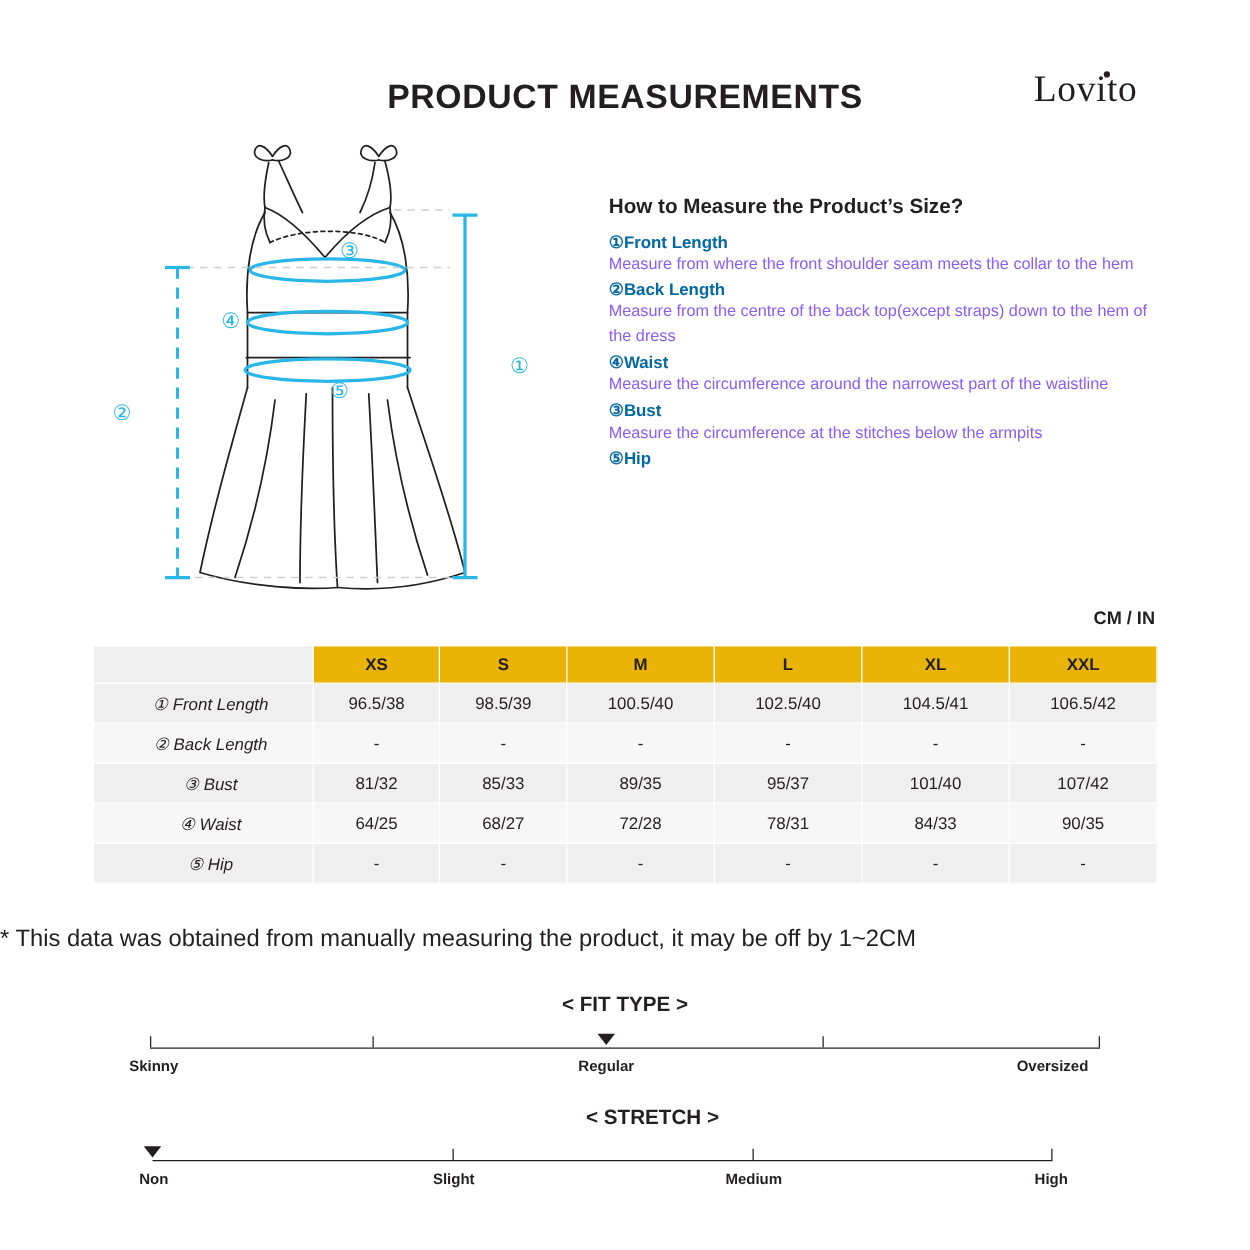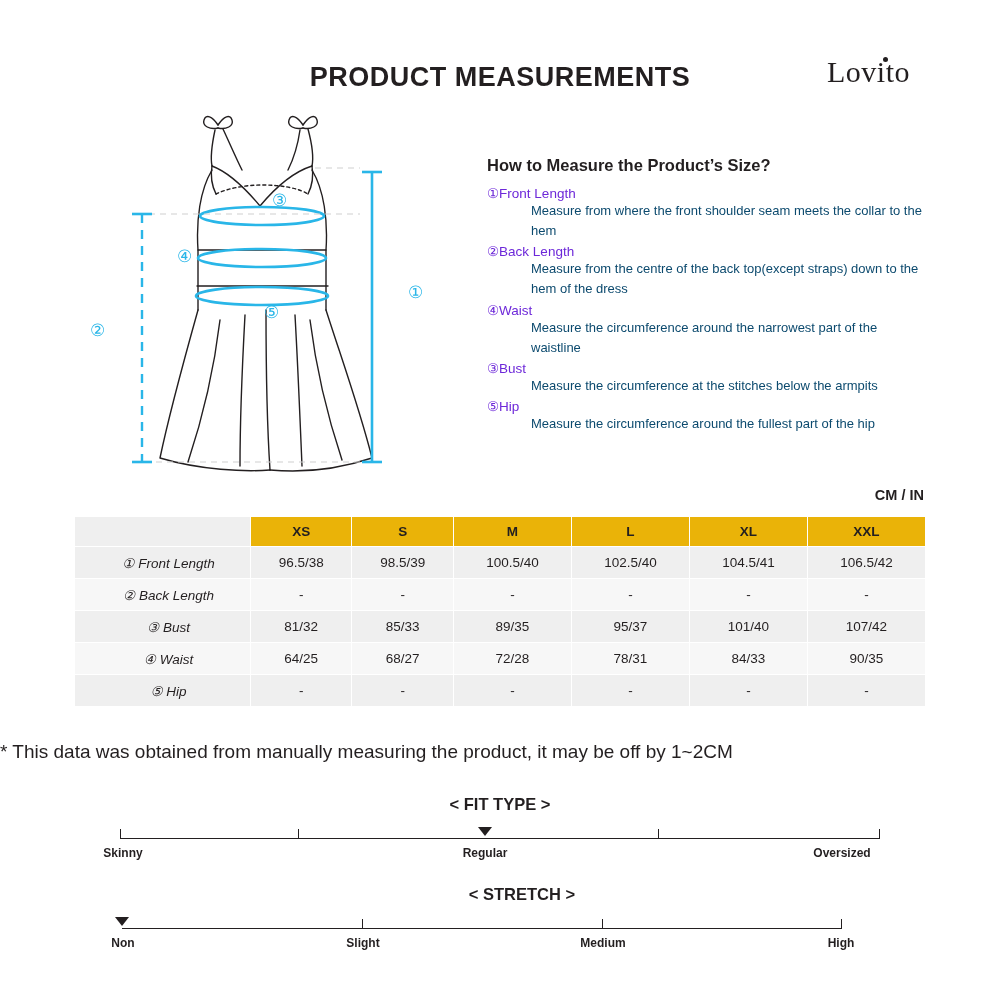--- a/index.html
+++ b/index.html
@@ -55,30 +55,29 @@
     width: 440px;
   }
   .howto h2 {
     margin: 0 0 10px 0;
     font-size: 16.5px;
     font-weight: bold;
     color: #231f20;
   }
   .howto .item-title {
     font-size: 13.5px;
-    font-weight: normal;
-    color: #6d28d9;
+    font-weight: bold;
+    color: #0369a1;
     margin-top: 2px;
   }
   .howto .item-desc {
     font-size: 13px;
-    color: #0c4a6e;
+    color: #8b5cf6;
     line-height: 1.55;
     margin-bottom: 2px;
-    margin-left: 44px;
   }
 
   
   .unit {
     position: absolute;
     right: 76px; top: 487px;
     font-size: 14.5px;
     font-weight: bold;
   }
 
@@ -259,21 +258,20 @@
     <div>
       <div class="item-title">④Waist</div>
       <div class="item-desc">Measure the circumference around the narrowest part of the waistline</div>
     </div>
     <div>
       <div class="item-title">③Bust</div>
       <div class="item-desc">Measure the circumference at the stitches below the armpits</div>
     </div>
     <div>
       <div class="item-title">⑤Hip</div>
-      <div class="item-desc">Measure the circumference around the fullest part of the hip</div>
     </div>
   </div>
 
   <div class="unit">CM / IN</div>
 
   <div class="table-wrap">
     <table>
       <thead>
         <tr>
           <th class="corner"></th>

